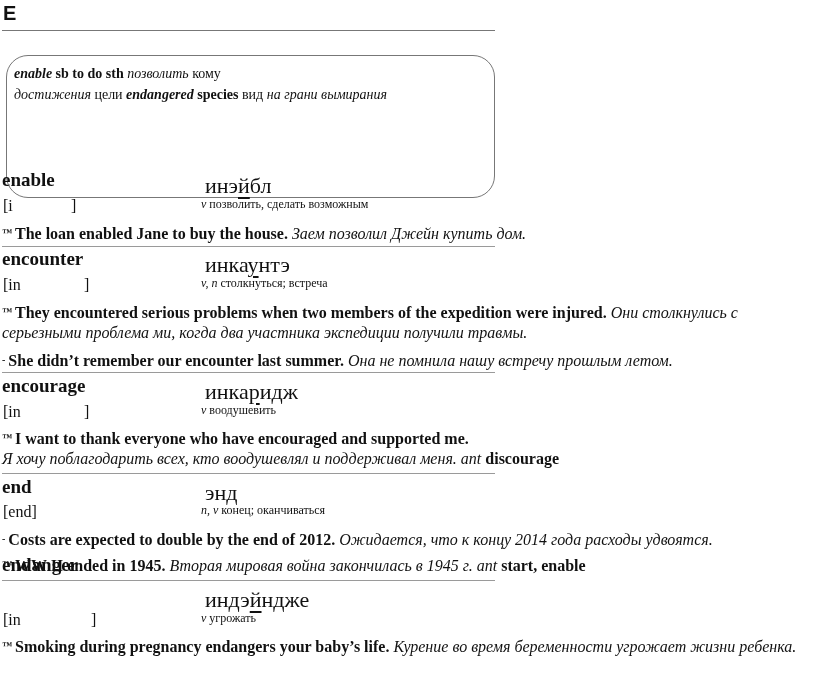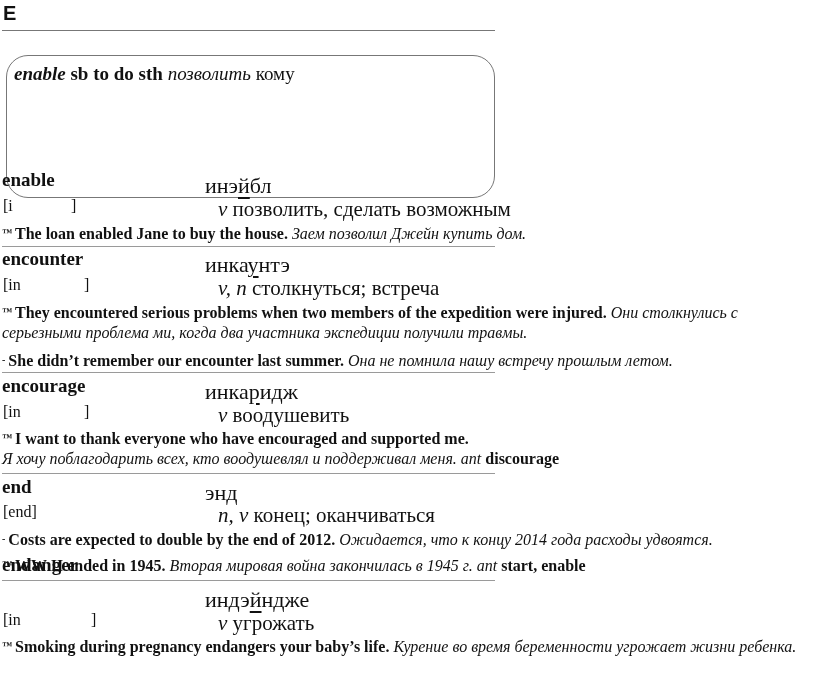--- a/index.html
+++ b/index.html
@@ -1,44 +1,47 @@
 <!DOCTYPE html>
 <html><head>
   <meta charset="utf-8">
   <style>
     html, body { margin: 0; padding: 0; background: #ffffff; }
     body { width: 816px; height: 677px; position: relative; overflow: hidden; color: #111; font-family: "Liberation Serif", serif; }
     .letter { position: absolute; left: 3px; top: 2px; font-family: "Liberation Sans", sans-serif; font-weight: bold; font-size: 20px; color: #111; }
     .top-rule { position: absolute; left: 2px; top: 30px; width: 493px; height: 0; border-top: 1.5px solid #777; }
     .phrase-box { position: absolute; left: 6px; top: 55px; width: 489px; height: 143px; border: 1.3px solid #777; border-radius: 22px; box-sizing: border-box; }
-    .phrases { position: absolute; left: 14px; top: 64px; width: 800px; font-size: 19px; line-height: 20.5px; }
+    .phrases { position: absolute; left: 14px; top: 64px; width: 800px; font-size: 14px; line-height: 20.5px; }
     .phrases .line { white-space: nowrap; }
     b, .b { font-weight: bold; }
     i, .i { font-style: italic; }
     .bi { font-weight: bold; font-style: italic; }
     .entry-head { position: absolute; left: 2px; font-size: 19px; font-weight: bold; }
     .pron { position: absolute; left: 205px; font-size: 22px; }
     .pron .stress { text-decoration: underline; text-decoration-thickness: 1.5px; text-underline-offset: 4px; }
     .transcr { position: absolute; left: 3px; font-size: 16px; }
     .transcr .close { position: absolute; }
-    .meaning { position: absolute; left: 218px; font-size: 21px; white-space: nowrap; }
+    .meaning { position: absolute; left: 201px; font-size: 12px; white-space: nowrap; }
     .example { position: absolute; left: 2px; font-size: 16px; line-height: 20px; width: 810px; }
     .example .mark { font-size: 10px; font-weight: bold; vertical-align: 3px; margin-right: 3px; }
     .rule { position: absolute; left: 2px; width: 493px; height: 0; border-top: 1px solid #9a9a9a; }
   </style>
 </head>
 <body>
 
 <div class="letter">E</div>
 <div class="top-rule"></div>
 
 <div class="phrase-box"></div>
 <div class="phrases">
   <div class="line">
     <span class="bi">enable</span><span class="b"> sb to do sth </span><span class="i">позволить</span><span> кому</span>
+  </div>
+  <div class="line">
+    <span class="i">достижения</span><span> цели </span><span class="bi">endangered</span><span class="b"> species</span><span> вид </span><span class="i">на грани вымирания</span>
   </div>
 </div>
 
 <div class="entry-head" style="top:169px">enable</div>
 <div class="pron" style="top:173px"><span>инэ</span><span class="stress">й</span><span>бл</span></div>
 <div class="transcr" style="top:197px"><span>[i</span><span class="close" style="left:68px">]</span></div>
 <div class="meaning" style="top:197px"><span class="i">v</span><span> позволить, сделать возможным</span></div>
 <div class="example" style="top:223px"><span class="mark">™</span><span class="b">The loan enabled Jane to buy the house.</span><span class="i"> Заем позволил Джейн купить дом.</span></div>
 <div class="rule" style="top:246px"></div>
 

